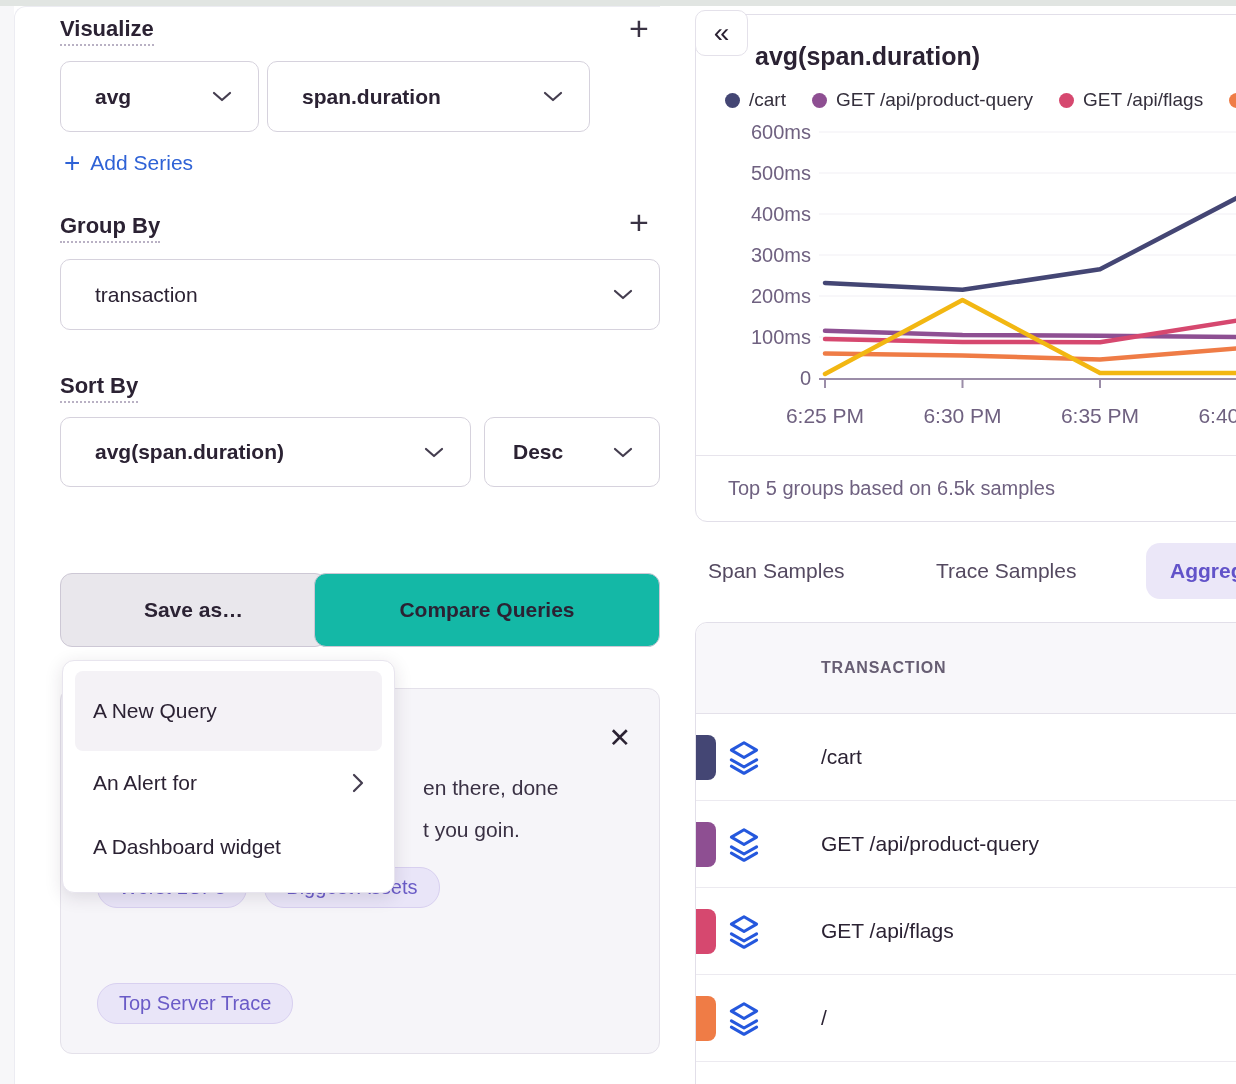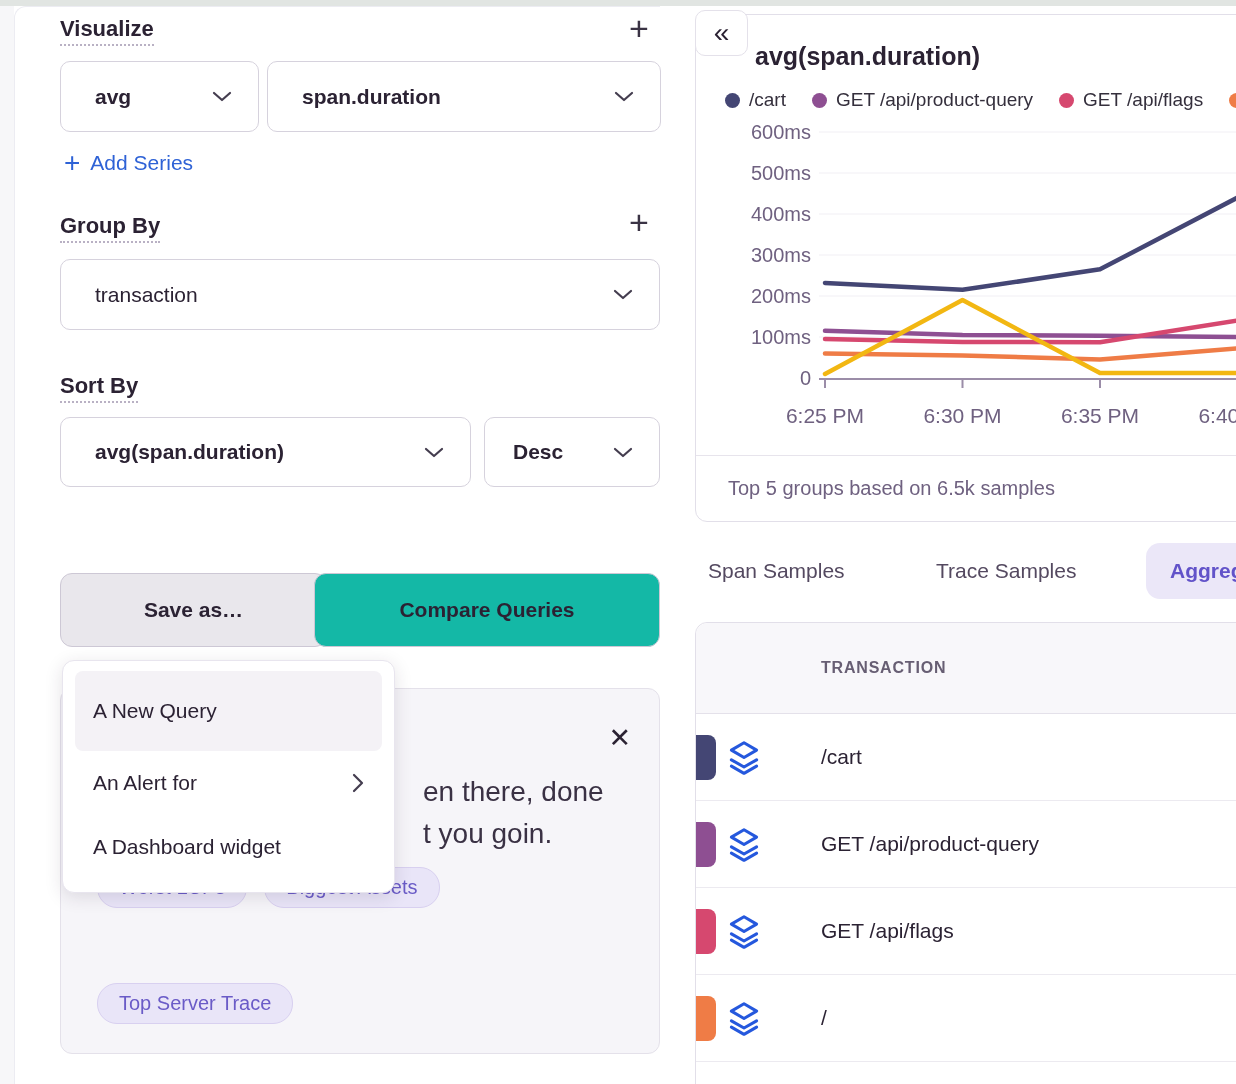--- a/index.html
+++ b/index.html
@@ -31,21 +31,21 @@
 
   .btn { position:absolute; border:1px solid #cdc8d5; border-radius:12px; background:#14b8a6;
          font-size:21px; font-weight:bold; color:#2b2233; display:flex; align-items:center;
          justify-content:center; cursor:pointer; }
   .btn.secondary { background:#e9e7ec; }
 
   .banner { position:absolute; left:60px; top:688px; width:600px; height:366px;
             background:#f6f5f9; border:1px solid #e4e1ea; border-radius:12px; }
   .banner .close { position:absolute; right:28px; top:36px; font-size:27px; color:#2b2233;
                    cursor:pointer; line-height:27px; }
-  .banner .frag { position:absolute; left:423px; font-size:28px; color:#3a3144; }
+  .banner .frag { position:absolute; left:423px; font-size:21px; color:#3a3144; }
   .chip-row { position:absolute; left:36px; display:flex; gap:17px; }
   .chip { background:#e9e5f8; border:1px solid #d8d0f0; border-radius:20px; padding:8px 21px;
           font-size:20px; color:#6a5bc7; white-space:nowrap; cursor:pointer; }
 
   .menu { position:absolute; left:62px; top:660px; width:333px; height:233px; background:#fff;
           border:1px solid #e8e5ee; border-radius:12px; z-index:20;
           box-shadow:0 4px 18px rgba(43,34,51,0.13); padding:10px 12px; }
   .menu-item { position:relative; border-radius:8px; font-size:21px; color:#2b2233;
                display:flex; align-items:center; justify-content:space-between;
                padding:0 18px; cursor:pointer; }
@@ -99,21 +99,21 @@
     <span>Visualize</span>
   </div>
   <div class="plus-btn" style="left:622px; top:13px;">+</div>
 
   <div class="select" style="left:60px; top:61px; width:199px; height:71px;">
     <span class="val bold">avg</span>
     <svg width="20" height="11" viewBox="0 0 20 11">
       <polyline points="2,2 10,9 18,2" fill="none" stroke="#443d4f" stroke-width="2.2" stroke-linecap="round" stroke-linejoin="round"></polyline>
       </svg>
   </div>
-  <div class="select" style="left:267px; top:61px; width:394px; height:71px;">
+  <div class="select" style="left:267px; top:61px; width:323px; height:71px;">
     <span class="val bold">span.duration</span>
     <svg width="20" height="11" viewBox="0 0 20 11">
       <polyline points="2,2 10,9 18,2" fill="none" stroke="#443d4f" stroke-width="2.2" stroke-linecap="round" stroke-linejoin="round"></polyline>
       </svg>
   </div>
 
   <div class="add-series">
     <span class="plus">+</span>
     <span>Add Series</span>
   </div>

